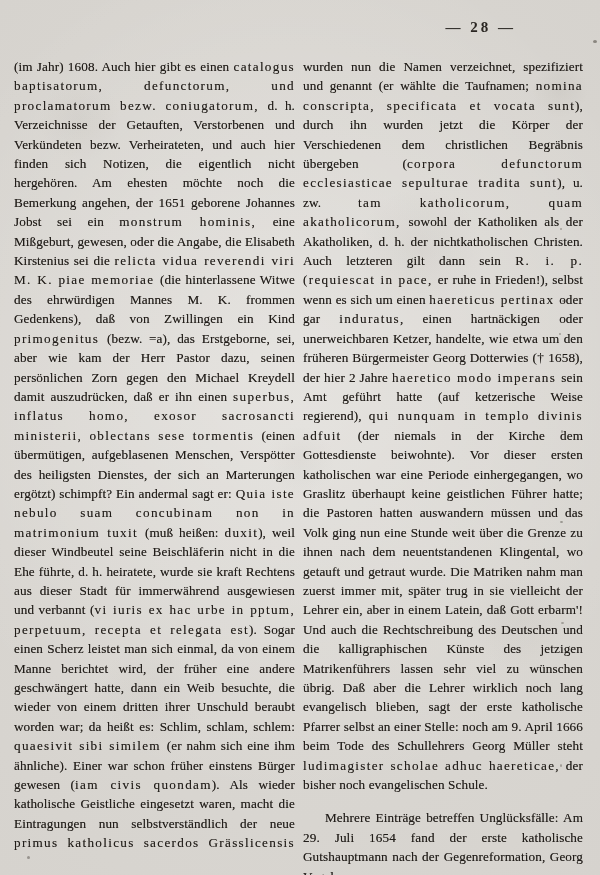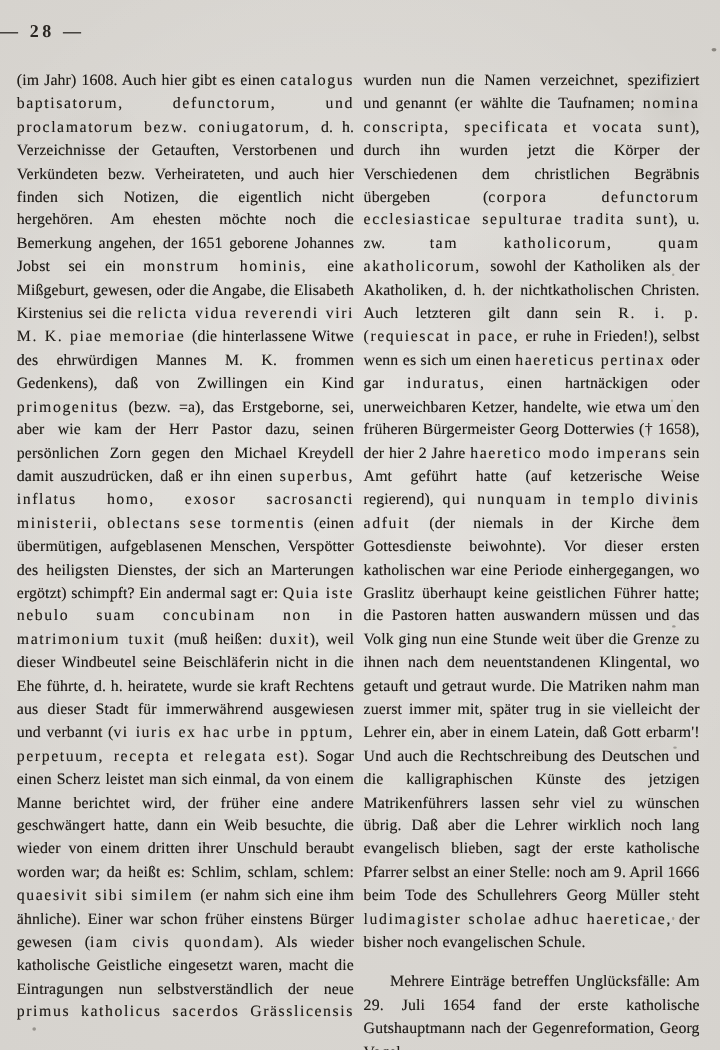--- a/index.html
+++ b/index.html
@@ -27,21 +27,21 @@
       radial-gradient(circle 70px at 520px 620px, rgba(120,115,105,0.06), rgba(0,0,0,0) 70%),
       radial-gradient(circle 80px at 150px 700px, rgba(120,115,105,0.05), rgba(0,0,0,0) 70%),
       radial-gradient(circle 50px at 300px 460px, rgba(120,115,105,0.05), rgba(0,0,0,0) 70%),
       radial-gradient(circle 40px at 560px 90px,  rgba(120,115,105,0.08), rgba(0,0,0,0) 70%);
   }
   .page-header {
     position: absolute;
     top: 18px;
     left: 0;
     width: 516px;
-    text-align: left;
+    text-align: right;
   }
   .page-number {
     display: inline-block;
     font-weight: 700;
     font-size: 15px;
     letter-spacing: 3px;
     color: #2a2622;
   }
   .col {
     position: absolute;

